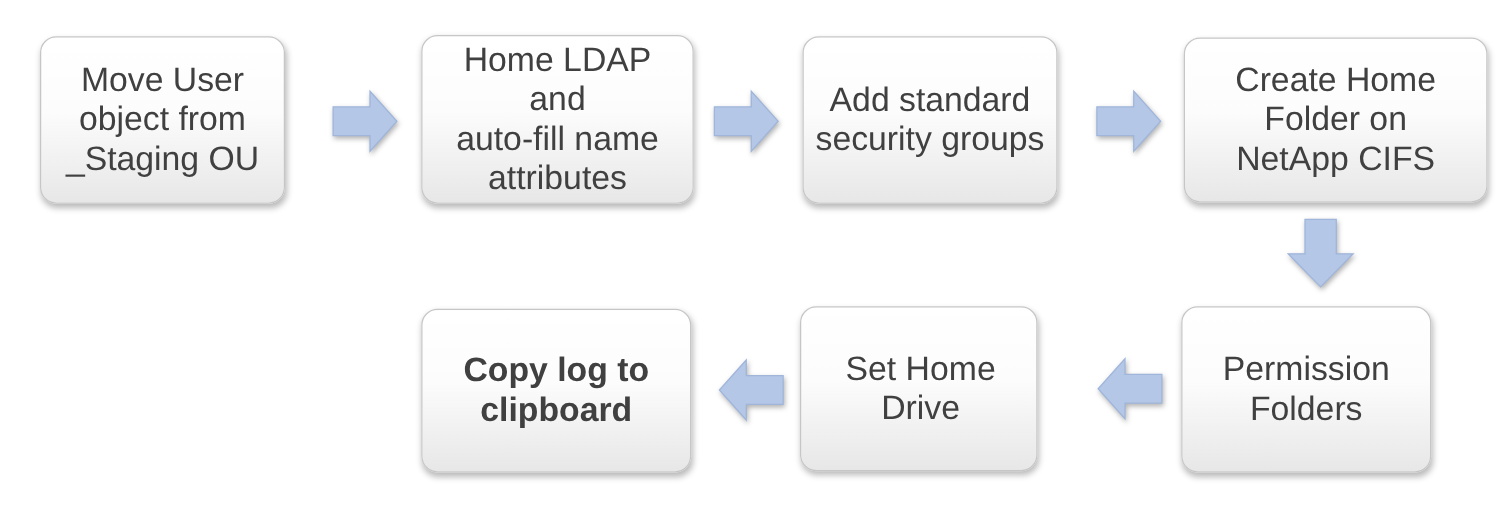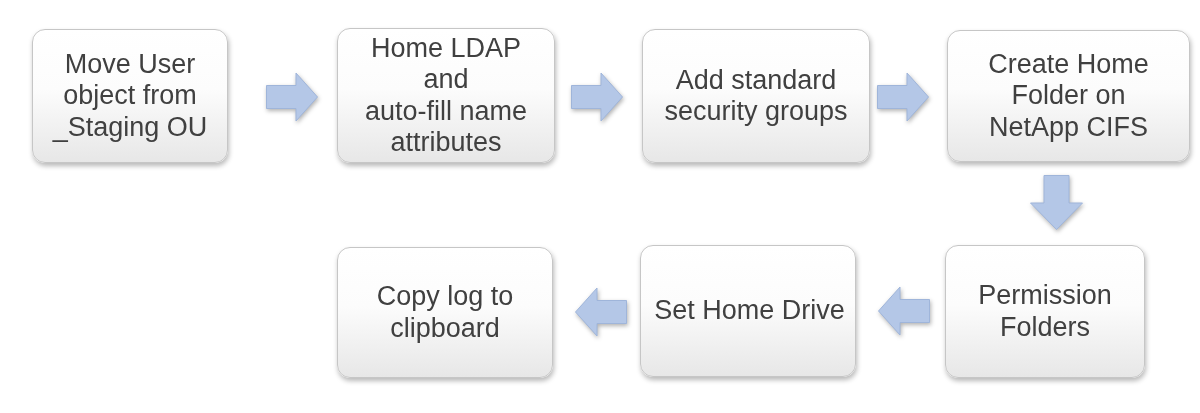--- a/index.html
+++ b/index.html
@@ -60,21 +60,21 @@
   <div class="node" style="left:337px;top:28px;width:218px;height:135px;">Home LDAP and
 auto-fill name
 attributes</div>
 
   <div class="arrow" style="left:571px;top:72px;">
     <svg width="52" height="50" viewBox="0 0 52 50">
         <path d="M0.5 13.5 H30 V1 L51.5 25 L30 49 V36.5 H0.5 Z"></path>
       </svg>
   </div>
 
-  <div class="node" style="left:642px;top:29px;width:228px;height:134px;">Add standard
+  <div class="node" style="left:642px;top:29px;width:204px;height:134px;">Add standard
 security groups</div>
 
   <div class="arrow" style="left:877px;top:72px;">
     <svg width="52" height="50" viewBox="0 0 52 50">
         <path d="M0.5 13.5 H30 V1 L51.5 25 L30 49 V36.5 H0.5 Z"></path>
       </svg>
   </div>
 
   <div class="node" style="left:947px;top:30px;width:243px;height:132px;">Create Home
 Folder on
@@ -88,24 +88,24 @@
 
   <div class="node" style="left:945px;top:245px;width:200px;height:133px;">Permission
 Folders</div>
 
   <div class="arrow" style="left:878px;top:286px;">
     <svg width="52" height="50" viewBox="0 0 52 50">
         <path d="M51.5 13.5 H22 V1 L0.5 25 L22 49 V36.5 H51.5 Z"></path>
       </svg>
   </div>
 
-  <div class="node" style="left:640px;top:245px;width:216px;height:132px;padding-left:11px;">Set Home Drive</div>
+  <div class="node" style="left:640px;top:245px;width:190px;height:132px;padding-left:11px;">Set Home Drive</div>
 
   <div class="arrow" style="left:575px;top:287px;">
     <svg width="52" height="50" viewBox="0 0 52 50">
         <path d="M51.5 13.5 H22 V1 L0.5 25 L22 49 V36.5 H51.5 Z"></path>
       </svg>
   </div>
 
-  <div class="node" style="left:337px;top:247px;width:216px;height:131px;">Copy log to
+  <div class="node" style="left:337px;top:247px;width:216px;height:131px;font-weight:bold;">Copy log to
 clipboard</div>
 
 </div>
 
 </body></html>

